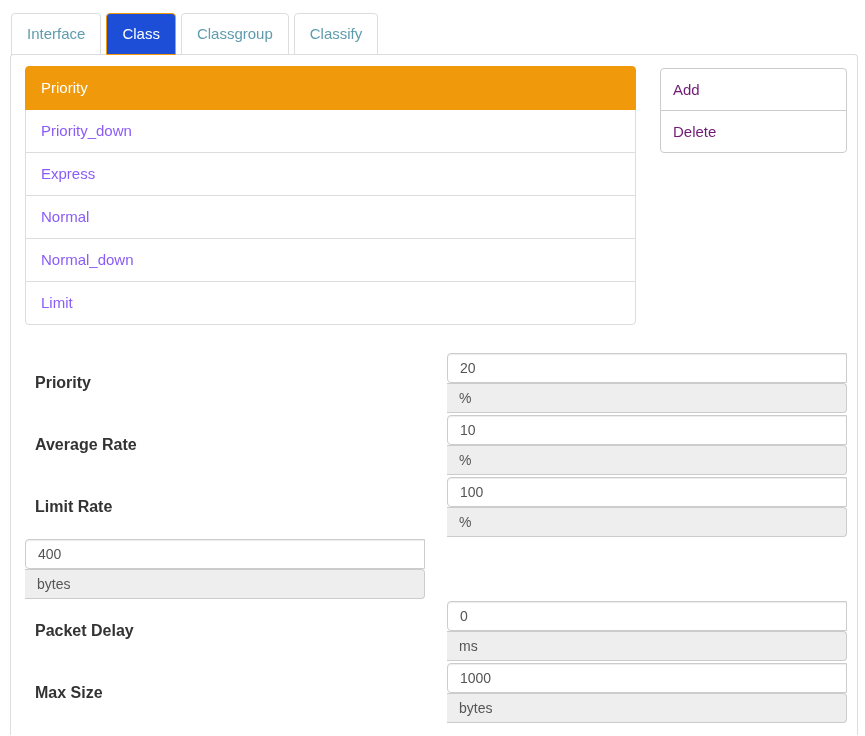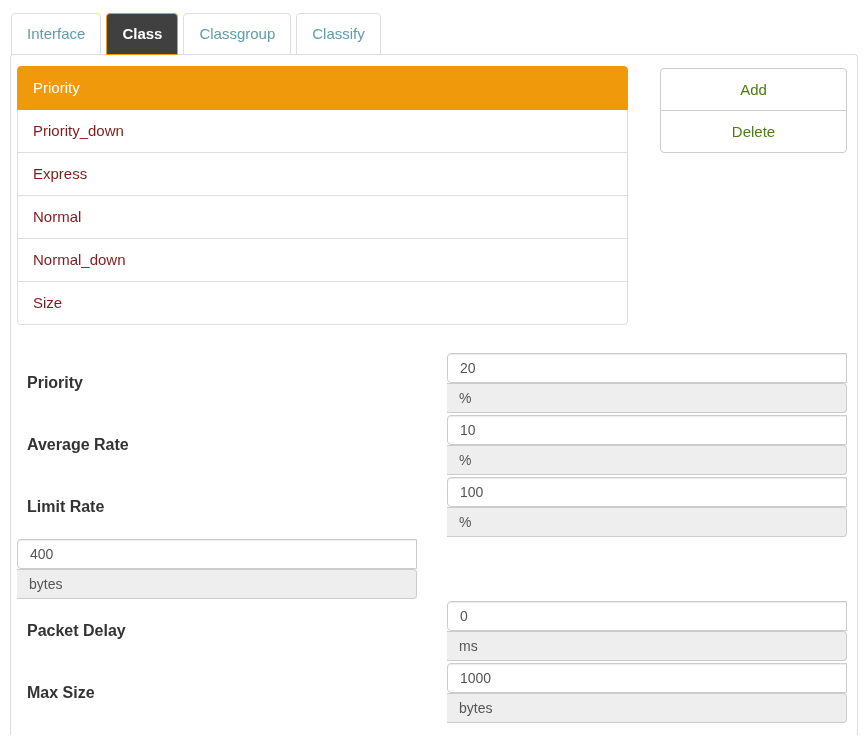--- a/index.html
+++ b/index.html
@@ -25,53 +25,53 @@
     font-size: 15px;
     color: #5e9cae;
     background: #ffffff;
     border: 1px solid #ddd;
     border-radius: 4px 4px 0 0;
     cursor: pointer;
     margin-bottom: -1px;
     user-select: none;
   }
   .tab.active {
-    background: #404040;
+    background: #1d4ed8;
     border-color: #f0990a;
     color: #ffffff;
-    font-weight: bold;
+    font-weight: normal;
   }
 
   
   .panel {
     margin: 0 7px 0 10px;
     border: 1px solid #ddd;
     border-bottom: none;
     border-radius: 4px 4px 0 0;
     height: 681px;
-    padding: 11px 10px 0 6px;
+    padding: 11px 10px 0 14px;
     overflow: hidden;
     position: relative;
     z-index: 1;
   }
 
   
   .top-section { display: flex; align-items: flex-start; }
 
   .class-list {
     width: 611px;
     list-style: none;
     margin: 0; padding: 0;
   }
   .class-list li {
     position: relative;
     padding: 10px 15px;
     line-height: 22px;
     font-size: 15px;
-    color: #7f1d1d;
+    color: #8b5cf6;
     background: #fff;
     border: 1px solid #ddd;
     margin-top: -1px;
     cursor: pointer;
   }
   .class-list li:first-child { margin-top: 0; border-radius: 4px 4px 0 0; }
   .class-list li:last-child  { border-radius: 0 0 4px 4px; }
   .class-list li.selected {
     background: #f0990a;
     border-color: #f0990a;
@@ -84,25 +84,25 @@
     width: 187px;
     margin-top: 2px;
   }
   .action-btn {
     display: block;
     width: 100%;
     padding: 10px 12px;
     line-height: 21px;
     font-size: 15px;
     font-family: "Liberation Sans", sans-serif;
-    color: #4d7c0f;
+    color: #701a75;
     background: #fff;
     border: 1px solid #ccc;
     cursor: pointer;
-    text-align: center;
+    text-align: left;
   }
   .action-btn.first  { border-radius: 4px 4px 0 0; }
   .action-btn.second { border-radius: 0 0 4px 4px; margin-top: -1px; }
 
   
   .form-area { margin-top: 41px; }
   .form-row {
     display: flex;
     align-items: center;
     height: 34px;
@@ -159,21 +159,21 @@
 
 <div class="panel">
 
   <div class="top-section">
     <ul class="class-list">
       <li class="selected">Priority</li>
       <li>Priority_down</li>
       <li>Express</li>
       <li>Normal</li>
       <li>Normal_down</li>
-      <li>Size</li>
+      <li>Limit</li>
     </ul>
 
     <div class="action-col">
       <button class="action-btn first">Add</button>
       <button class="action-btn second">Delete</button>
     </div>
   </div>
 
   <div class="form-area">
 

